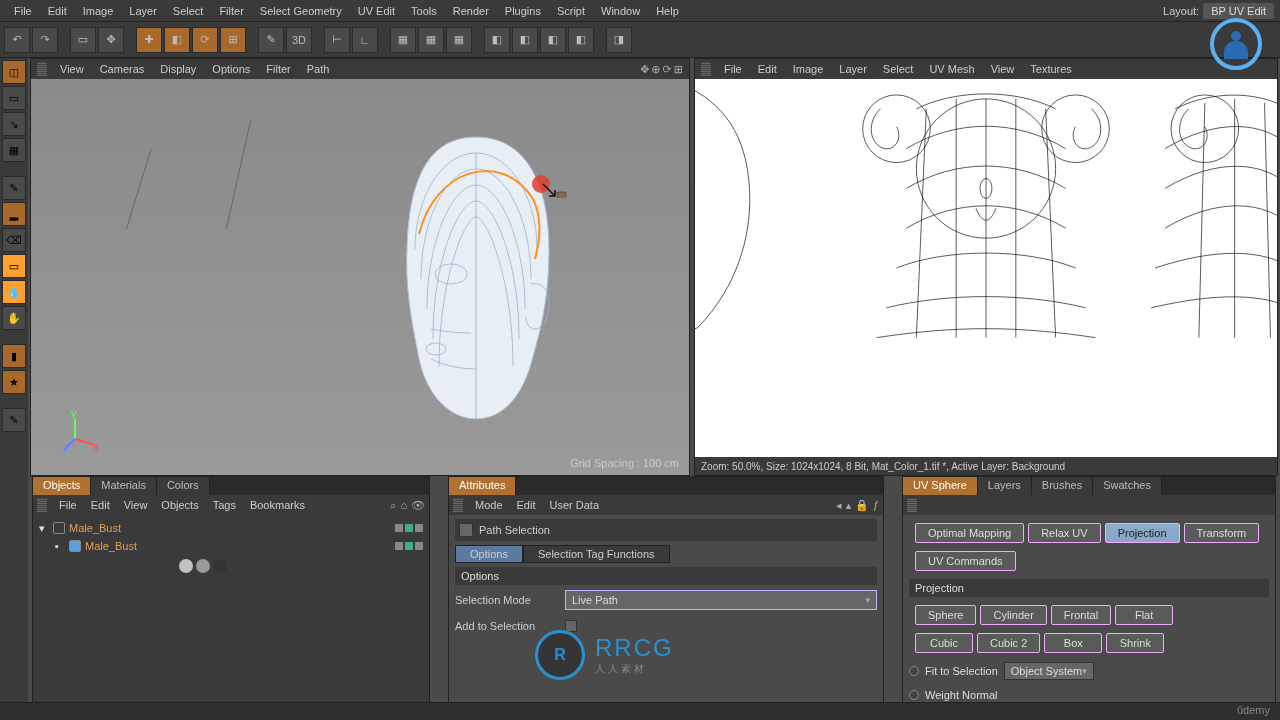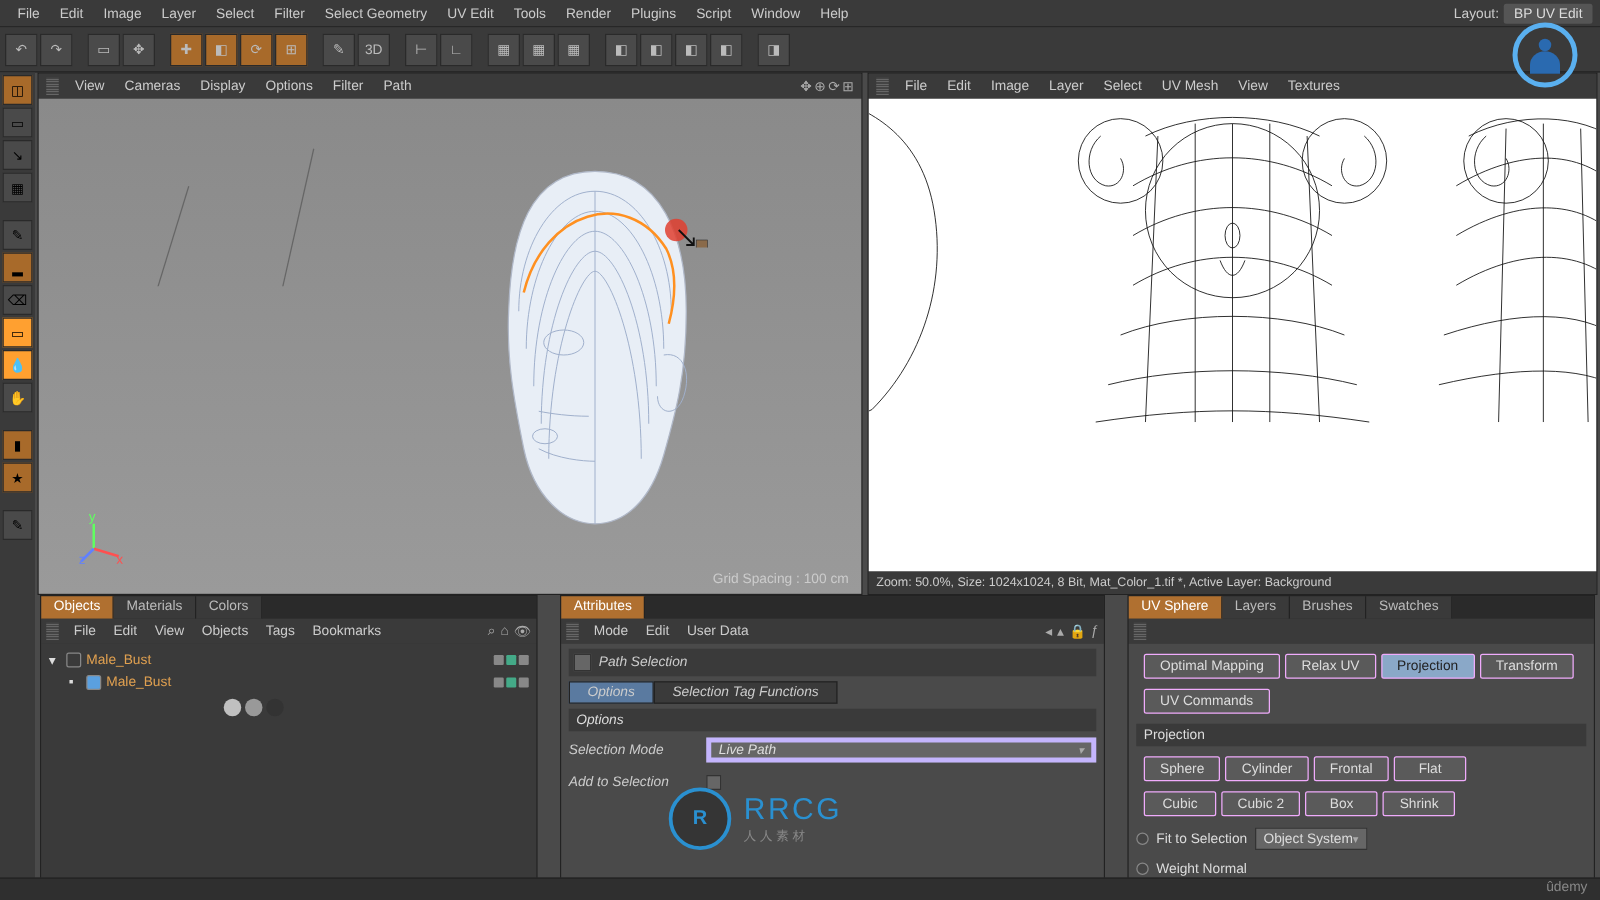--- a/index.html
+++ b/index.html
@@ -73,28 +73,28 @@
 .obj-row { display: flex; align-items: center; gap: 4px; height: 18px; }
 .obj-row .expand { color: #ddd; width: 10px; }
 .obj-row .icon-null { width: 12px; height: 12px; border: 1px solid #888; border-radius: 2px; }
 .obj-row .name { color: #e0a050; }
 .obj-row .dots { margin-left: auto; display:flex; gap:2px; align-items:center; }
 .obj-row .dot { width: 8px; height: 8px; background: #888; border-radius:1px; }
 .child { margin-left: 16px; }
 .tag-icons { display:flex; gap:3px; margin-left: 140px; padding-top:4px; }
 .tag-icons .t { width:14px; height:14px; background:#666; border-radius:50%; }
 
-.attr-body { flex: 1; background: #4a4a4a; padding: 4px 6px; color: #ccc; display:flex; flex-direction:column; gap:4px;font-style:italic; }
+.attr-body { flex: 1; background: #4a4a4a; padding: 4px 6px; color: #ccc; display:flex; flex-direction:column; gap:4px; }
 .attr-row { display: flex; align-items: center; gap: 6px; height: 22px; }
 .attr-sub-tabs { display: flex; }
 .attr-sub-tabs .stab { padding: 2px 14px; background: #3a3a3a; border: 1px solid #222; color: #ccc; }
 .attr-sub-tabs .stab.active { background: #5a7aa0; }
 .attr-section-title { background: #3a3a3a; padding: 3px 6px; color: #ddd; }
 .attr-row .label { width: 104px; }
-.attr-row select, .attr-row .dropdown { flex: 1; background: #666; border: 4px solid #c4b5fd; color: #ddd; padding: 2px 6px; height: 20px; display:flex; align-items:center; justify-content:space-between; }
+.attr-row select, .attr-row .dropdown { flex: 1; background: #666; border: 1px solid #c4b5fd; color: #ddd; padding: 2px 6px; height: 20px; display:flex; align-items:center; justify-content:space-between; }
 .chev { font-size:9px; color:#aaa; }
 .checkbox { width: 12px; height: 12px; background: #666; border: 1px solid #333; }
 .uvb-row { display: flex; gap: 4px; padding: 4px 6px; flex-wrap: wrap; }
 .uvb { padding: 3px 12px; background: #5a5a5a; border: 1px solid #f0abfc; color: #ddd; border-radius: 2px; min-width: 58px; text-align:center; }
 .uvb.active { background: #8aa8c8; color: #222; }
 .proj-section { background: #4a4a4a; padding: 4px 6px; color: #ddd; display:flex; flex-direction:column; gap:4px; flex:1; }
 .proj-title { background: #3a3a3a; padding: 3px 6px; }
 .radio-row { display: flex; align-items: center; gap: 6px; height: 20px; }
 .radio { width: 10px; height: 10px; border: 1px solid #888; border-radius: 50%; background:#444; }
 .small-dd { background:#666; border:1px solid #333; padding:2px 6px; display:flex; align-items:center; justify-content:space-between; min-width:90px; }

